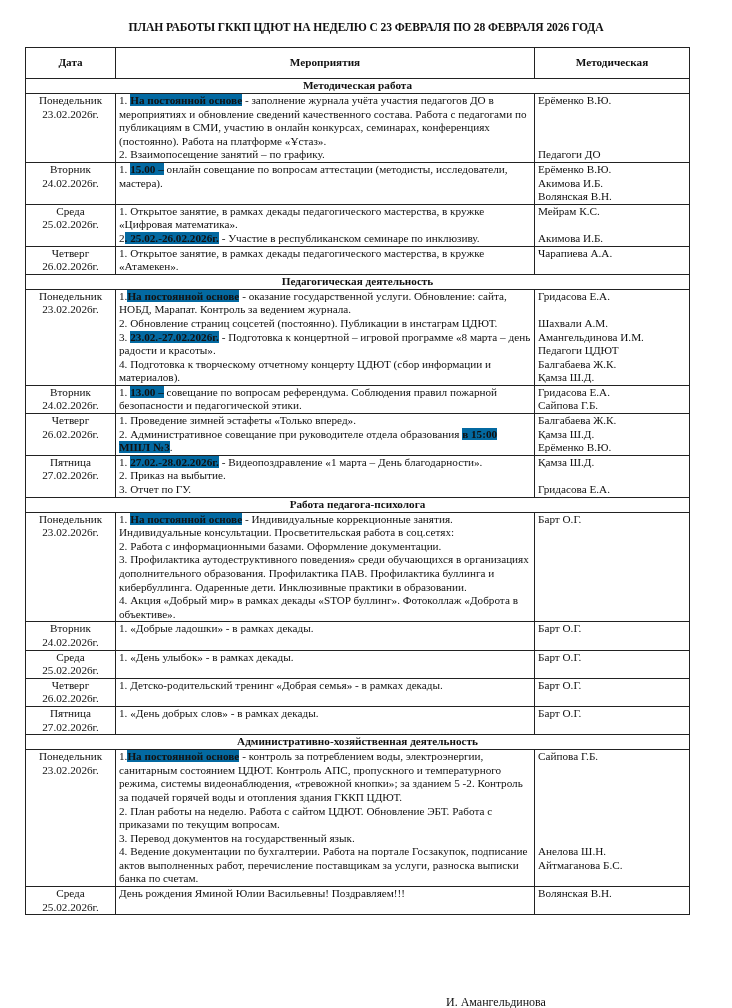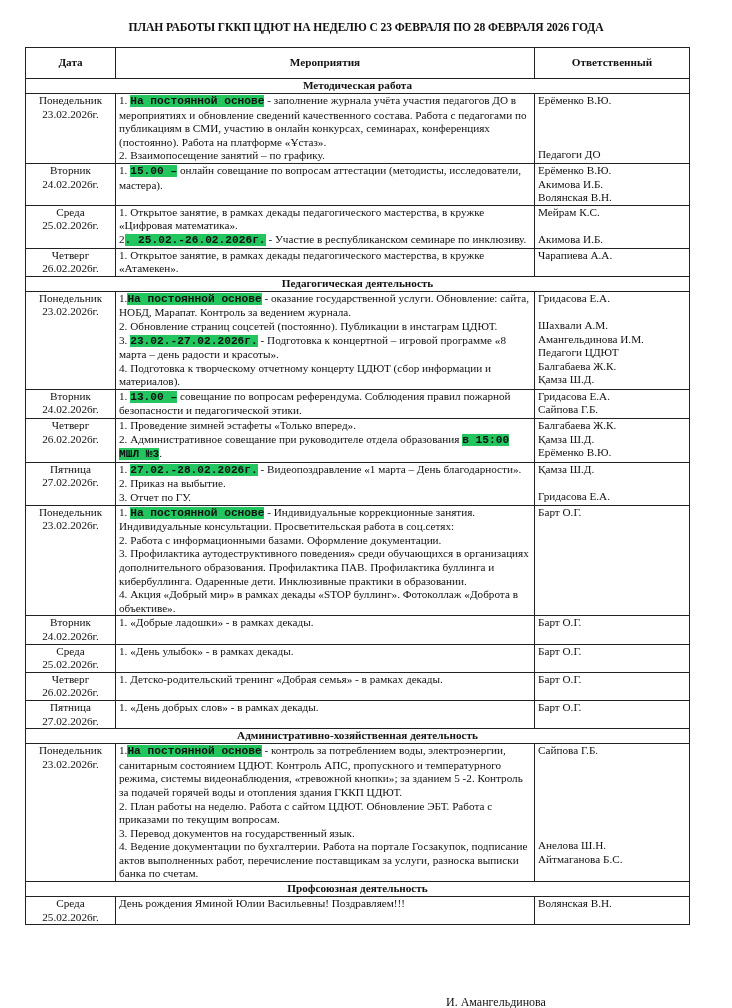--- a/index.html
+++ b/index.html
@@ -17,21 +17,21 @@
   }
   table.plan td, table.plan th { border: 1px solid #222; padding: 0 3px; vertical-align: top; }
   table.plan th { font-weight: bold; height: 30px; vertical-align: middle; text-align: center; }
   col.c-date { width: 90px; }
   col.c-event { width: 419px; }
   col.c-resp { width: 155px; }
   td.date { text-align: center; padding-top: 1px; }
   td.event { padding-left: 9px; padding-right: 2px; }
   td.resp { padding-left: 6px; margin-top: 28px; }
   tr.section td { text-align: center; font-weight: bold; height: 14px; padding: 0; }
-  .hl { background: #22c55e; font-weight: bold; font-family: Liberation Mono, monospace; }
+  .hl { background: #0369a1; font-weight: bold; }
   .line { display: block; }
   .gap { display: block; height: 13.6px; }
   .center-bold { text-align: left; font-weight: normal; }
   .footer {
     position: absolute; top: 975px; left: 0; width: 732px; font-size: 12px;
   }
   .footer .secr { position: absolute; left: 136px; margin-top: 33px; }
   .footer .sign { position: absolute; left: 446px; margin-top: 20px; }
 </style>
 </head>
@@ -42,21 +42,21 @@
 <table class="plan">
   <colgroup>
       <col class="c-date">
       <col class="c-event">
       <col class="c-resp">
     </colgroup>
   <thead>
     <tr>
       <th>Дата</th>
       <th>Мероприятия</th>
-      <th>Ответственный</th>
+      <th>Методическая</th>
     </tr>
   </thead>
   <tbody id="plan-body">
       <tr class="section">
         <td colspan="3">Методическая работа</td>
       </tr>
       <tr>
         <td class="date">
           <span class="line">Понедельник</span>
           <span class="line">23.02.2026г.</span>
@@ -175,20 +175,23 @@
           <span class="line"><span>1. </span><span class="hl">27.02.-28.02.2026г.</span><span> - Видеопоздравление «1 марта – День благодарности».</span></span>
           <span class="line"><span>2. Приказ на выбытие.</span></span>
           <span class="line"><span>3. Отчет по ГУ.</span></span>
         </td>
         <td class="resp">
           <span class="line">Қамза Ш.Д.</span>
           <span class="gap"></span>
           <span class="line">Гридасова Е.А.</span>
         </td>
       </tr>
+      <tr class="section">
+        <td colspan="3">Работа педагога-психолога</td>
+      </tr>
       <tr>
         <td class="date">
           <span class="line">Понедельник</span>
           <span class="line">23.02.2026г.</span>
         </td>
         <td class="event">
           <span class="line"><span>1. </span><span class="hl">На постоянной основе</span><span> - Индивидуальные коррекционные занятия. Индивидуальные консультации. Просветительская работа в соц.сетях:</span></span>
           <span class="line"><span>2. Работа с информационными базами. Оформление документации.</span></span>
           <span class="line"><span>3. Профилактика аутодеструктивного поведения» среди обучающихся в организациях дополнительного образования. Профилактика ПАВ. Профилактика буллинга и кибербуллинга. Одаренные дети. Инклюзивные практики в образовании.</span></span>
           <span class="line"><span>4. Акция «Добрый мир» в рамках декады «STOP буллинг». Фотоколлаж «Доброта в объективе».</span></span>
@@ -264,23 +267,20 @@
           <span class="gap"></span>
           <span class="gap"></span>
           <span class="gap"></span>
           <span class="gap"></span>
           <span class="gap"></span>
           <span class="gap"></span>
           <span class="line">Анелова Ш.Н.</span>
           <span class="line">Айтмаганова Б.С.</span>
         </td>
       </tr>
-      <tr class="section">
-        <td colspan="3">Профсоюзная деятельность</td>
-      </tr>
       <tr>
         <td class="date">
           <span class="line">Среда</span>
           <span class="line">25.02.2026г.</span>
         </td>
         <td class="event center-bold">
           <span class="line"><span>День рождения Яминой Юлии Васильевны! Поздравляем!!!</span></span>
         </td>
         <td class="resp">
           <span class="line">Волянская В.Н.</span>

